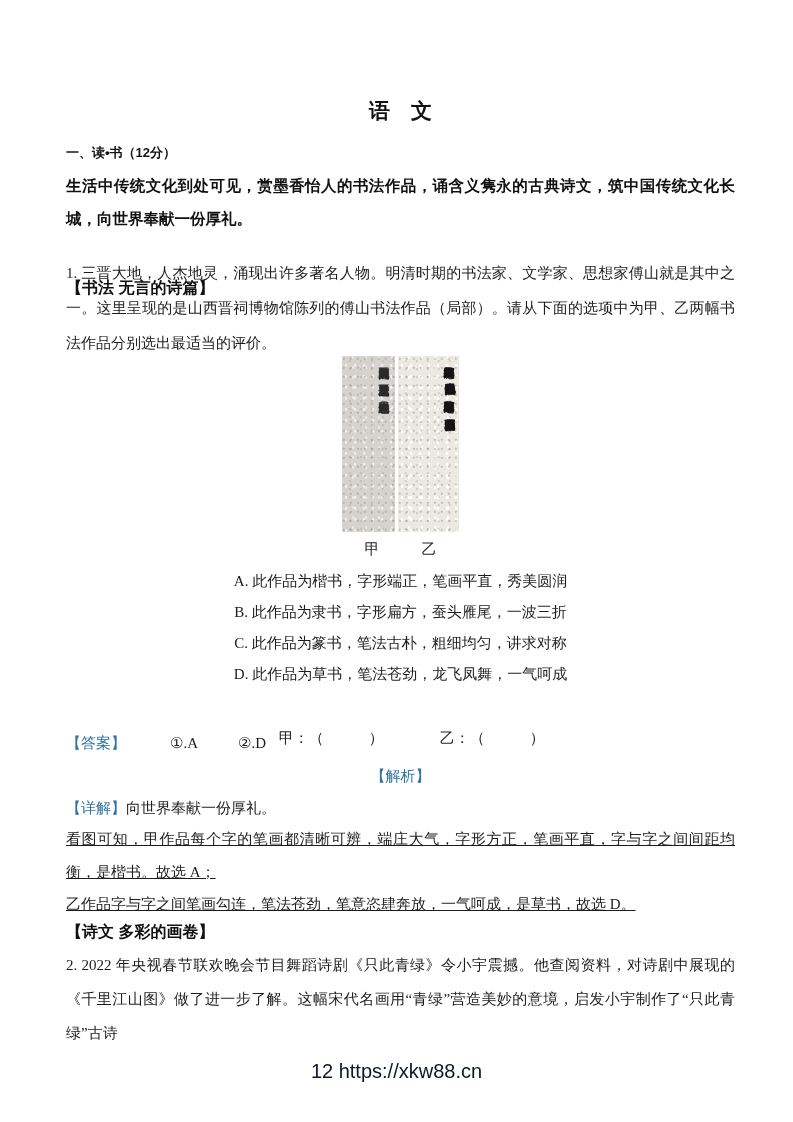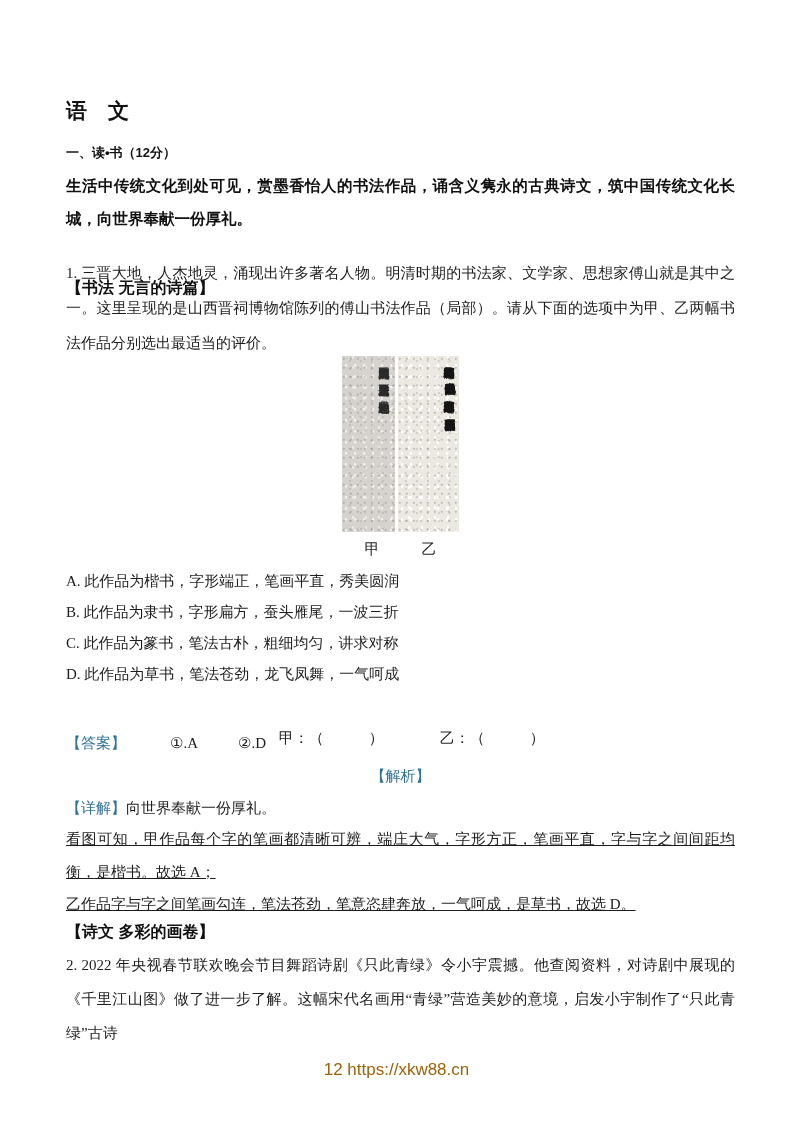--- a/index.html
+++ b/index.html
@@ -8,21 +8,21 @@
     width:793px;height:1122px;
     background:#ffffff;
     font-family:"Liberation Serif", serif;
     color:#1c1c1c;
     overflow:hidden;
   }
   .content{position:absolute;left:66px;top:0;width:669px;}
   .abs{position:absolute;left:0;right:0;}
 
   .doc-title{
-    top:96px;text-align:left;
+    top:96px;text-align:center;
     font-family:"Liberation Sans", sans-serif;
     font-weight:700;font-size:21px;line-height:30px;color:#111;
   }
   .h1{
     top:140px;
     font-family:"Liberation Sans", sans-serif;
     font-weight:700;font-size:13px;line-height:26px;color:#111;
   }
   .intro{
     top:169px;
@@ -67,39 +67,39 @@
   .callig-yi .col:nth-child(odd){transform:rotate(1.6deg) translateY(1px);}
   .callig-yi .col:nth-child(even){transform:rotate(-2dedeg);}
   .callig-yi .col:nth-child(2){transform:rotate(-2.2deg);}
   .callig-yi .col:nth-child(4){transform:rotate(-1.4deg) translateY(2px);}
 
   .fig-labels{
     top:538px;display:flex;justify-content:center;gap:42px;
     font-size:15px;line-height:22px;color:#222;
   }
 
-  .options{top:566px;font-size:15px;}
+  .options{top:566px;font-size:15px;text-align:center;}
   .option{line-height:31px;white-space:nowrap;}
 
   .blanks{top:692px;font-size:15px;line-height:31px;white-space:pre;text-align:center;}
   .blank-yi{margin-left:56px;}
 
   .tag-blue{color:#2e739e;}
   .answer-line{top:728px;font-size:15px;line-height:30px;}
   .answer-line .ans-item1{margin-left:44px;}
   .answer-line .ans-item2{margin-left:40px;}
   .analysis-line{top:761px;font-size:15px;line-height:30px;text-align:center;}
   .detail-line{top:793px;font-size:15px;line-height:30px;}
   .expl{top:823px;font-size:15px;line-height:32.5px;text-align:justify;text-decoration:underline;}
 
   .footer{
     position:absolute;top:1060px;left:0;width:793px;
     text-align:center;
     font-family:"Liberation Sans", sans-serif;
-    font-size:17px;color:#a16207;
+    font-size:20px;color:#0f172a;
   }
 </style>
 </head>
 <body>
 
 <div class="page">
   <div class="content">
 
     <div class="abs doc-title">语　文</div>
 

